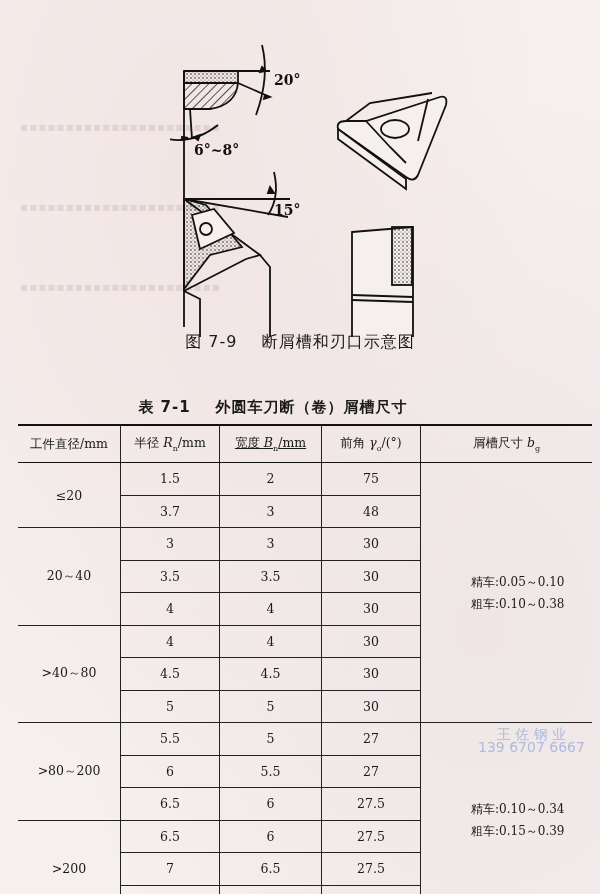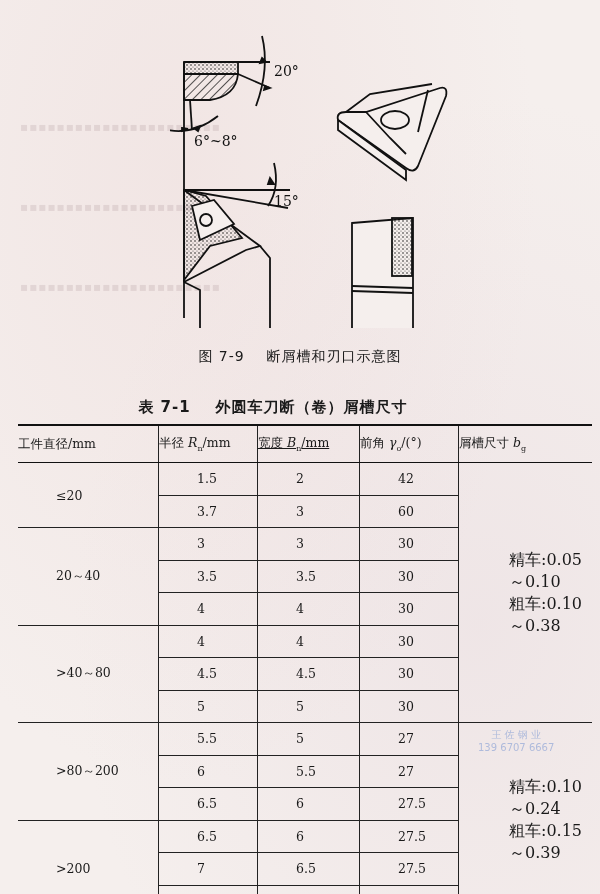--- a/index.html
+++ b/index.html
@@ -9,39 +9,39 @@
     font-family: "DejaVu Serif", "Liberation Serif", serif;
     color: #1a1a1a;
   }
   .page { position: absolute; left: 0; top: 0; width: 600px; height: 894px;
     background:
       radial-gradient(ellipse at 30% 20%, rgba(230,200,200,0.25), transparent 60%),
       radial-gradient(ellipse at 80% 70%, rgba(220,200,210,0.25), transparent 60%),
       #f5efed;
   }
   .ghost { position: absolute; color: rgba(150,120,130,0.18); font-size: 12px; white-space: nowrap; letter-spacing: 1px; }
-  .figure { position: absolute; left: 170px; top: 28px; width: 300px; height: 300px; }
-  .fig-caption { position: absolute; left: 0; width: 600px; top: 348px; text-align: center;
-    font-size: 14px; font-family: "DejaVu Sans", sans-serif; font-weight: normal; letter-spacing: 1px; }
+  .figure { position: absolute; left: 170px; top: 37px; width: 300px; height: 300px; font-weight: bold; }
+  .fig-caption { position: absolute; left: 0; width: 600px; top: 332px; text-align: center;
+    font-size: 16px; font-family: "DejaVu Sans", sans-serif; font-weight: normal; letter-spacing: 1px; }
   .table-title { position: absolute; left: 0; width: 546px; top: 398px; text-align: center;
     font-size: 15px; font-weight: bold; font-family: "DejaVu Sans", sans-serif; letter-spacing: 1px; }
   table.spec { position: absolute; left: 18px; top: 424px; width: 574px; border-collapse: collapse;
     font-size: 12.5px; }
-  table.spec th, table.spec td { text-align: left; padding: 0; font-weight: normal; }
+  table.spec th, table.spec td { text-align: center; padding: 0; font-weight: normal; }
   table.spec thead th { height: 36px; border-top: 2px solid #111; border-bottom: 1.5px solid #111; }
-  table.spec td { height: 31.5px; padding-left: 38px; }
+  table.spec td { height: 31.5px; }
   .bl { border-left: 1.5px solid #222; }
   .bt { border-top: 1.5px solid #222; }
   table.spec tbody tr.last td { border-bottom: 2px solid #111; }
   .c0 { width: 102px; }
   .c1 { width: 98px; margin-top: 21px; }
   .c2 { width: 101px; text-decoration: underline; }
   .c3 { width: 98px; }
-  .chamfer { text-align: left !important; padding-left: 50px !important; line-height: 22px; font-size: 16px; }
-  .watermark { position: absolute; left: 478px; top: 728px; color: rgba(120,150,210,0.55); font-size: 10px;
+  .chamfer { text-align: left !important; padding-left: 50px !important; line-height: 22px; font-size: 12px; }
+  .watermark { position: absolute; left: 478px; top: 728px; color: rgba(120,150,210,0.55); font-size: 14px;
     font-family: "DejaVu Sans", sans-serif; line-height: 13px; text-align: center; }
   sub { font-size: 8px; }
   i.sym { font-style: italic; }
 </style>
 </head>
 <body>
 
 <div class="page">
 
   <div class="ghost" style="left:20px;top:120px;">▪▪▪▪▪▪▪▪▪▪▪▪▪▪▪▪▪▪▪▪▪▪</div>
@@ -125,30 +125,30 @@
         <th class="c3 bl"><span>前角 </span><i class="sym">γ</i><sub>o</sub><span>/(°)</span></th>
         <th class="bl"><span>屑槽尺寸 </span><i class="sym">b</i><sub>g</sub></th>
       </tr>
     </thead>
     <tbody>
 
       <tr>
         <td class="c0" rowspan="2" style="border-bottom:1.5px solid #222">≤20</td>
         <td class="bl">1.5</td>
         <td class="bl">2</td>
-        <td class="bl">42</td>
+        <td class="bl">75</td>
         <td class="bl chamfer" rowspan="8">
           <div>精车:0.05～0.10</div>
           <div>粗车:0.10～0.38</div>
         </td>
       </tr>
       <tr>
         <td class="bl bt">3.7</td>
         <td class="bl bt">3</td>
-        <td class="bl bt">60</td>
+        <td class="bl bt">48</td>
       </tr>
 
       <tr>
         <td class="c0" rowspan="3" style="border-bottom:1.5px solid #222">20～40</td>
         <td class="bl bt">3</td>
         <td class="bl bt">3</td>
         <td class="bl bt">30</td>
       </tr>
       <tr>
         <td class="bl bt">3.5</td>
@@ -177,21 +177,21 @@
         <td class="bl bt">5</td>
         <td class="bl bt">30</td>
       </tr>
 
       <tr>
         <td class="c0" rowspan="3" style="border-bottom:1.5px solid #222;border-top:1.5px solid #222">&gt;80～200</td>
         <td class="bl bt">5.5</td>
         <td class="bl bt">5</td>
         <td class="bl bt">27</td>
         <td class="bl chamfer bt" rowspan="6" style="border-bottom:2px solid #111">
-          <div>精车:0.10～0.24</div>
+          <div>精车:0.10～0.34</div>
           <div>粗车:0.15～0.39</div>
         </td>
       </tr>
       <tr>
         <td class="bl bt">6</td>
         <td class="bl bt">5.5</td>
         <td class="bl bt">27</td>
       </tr>
       <tr>
         <td class="bl bt">6.5</td>

